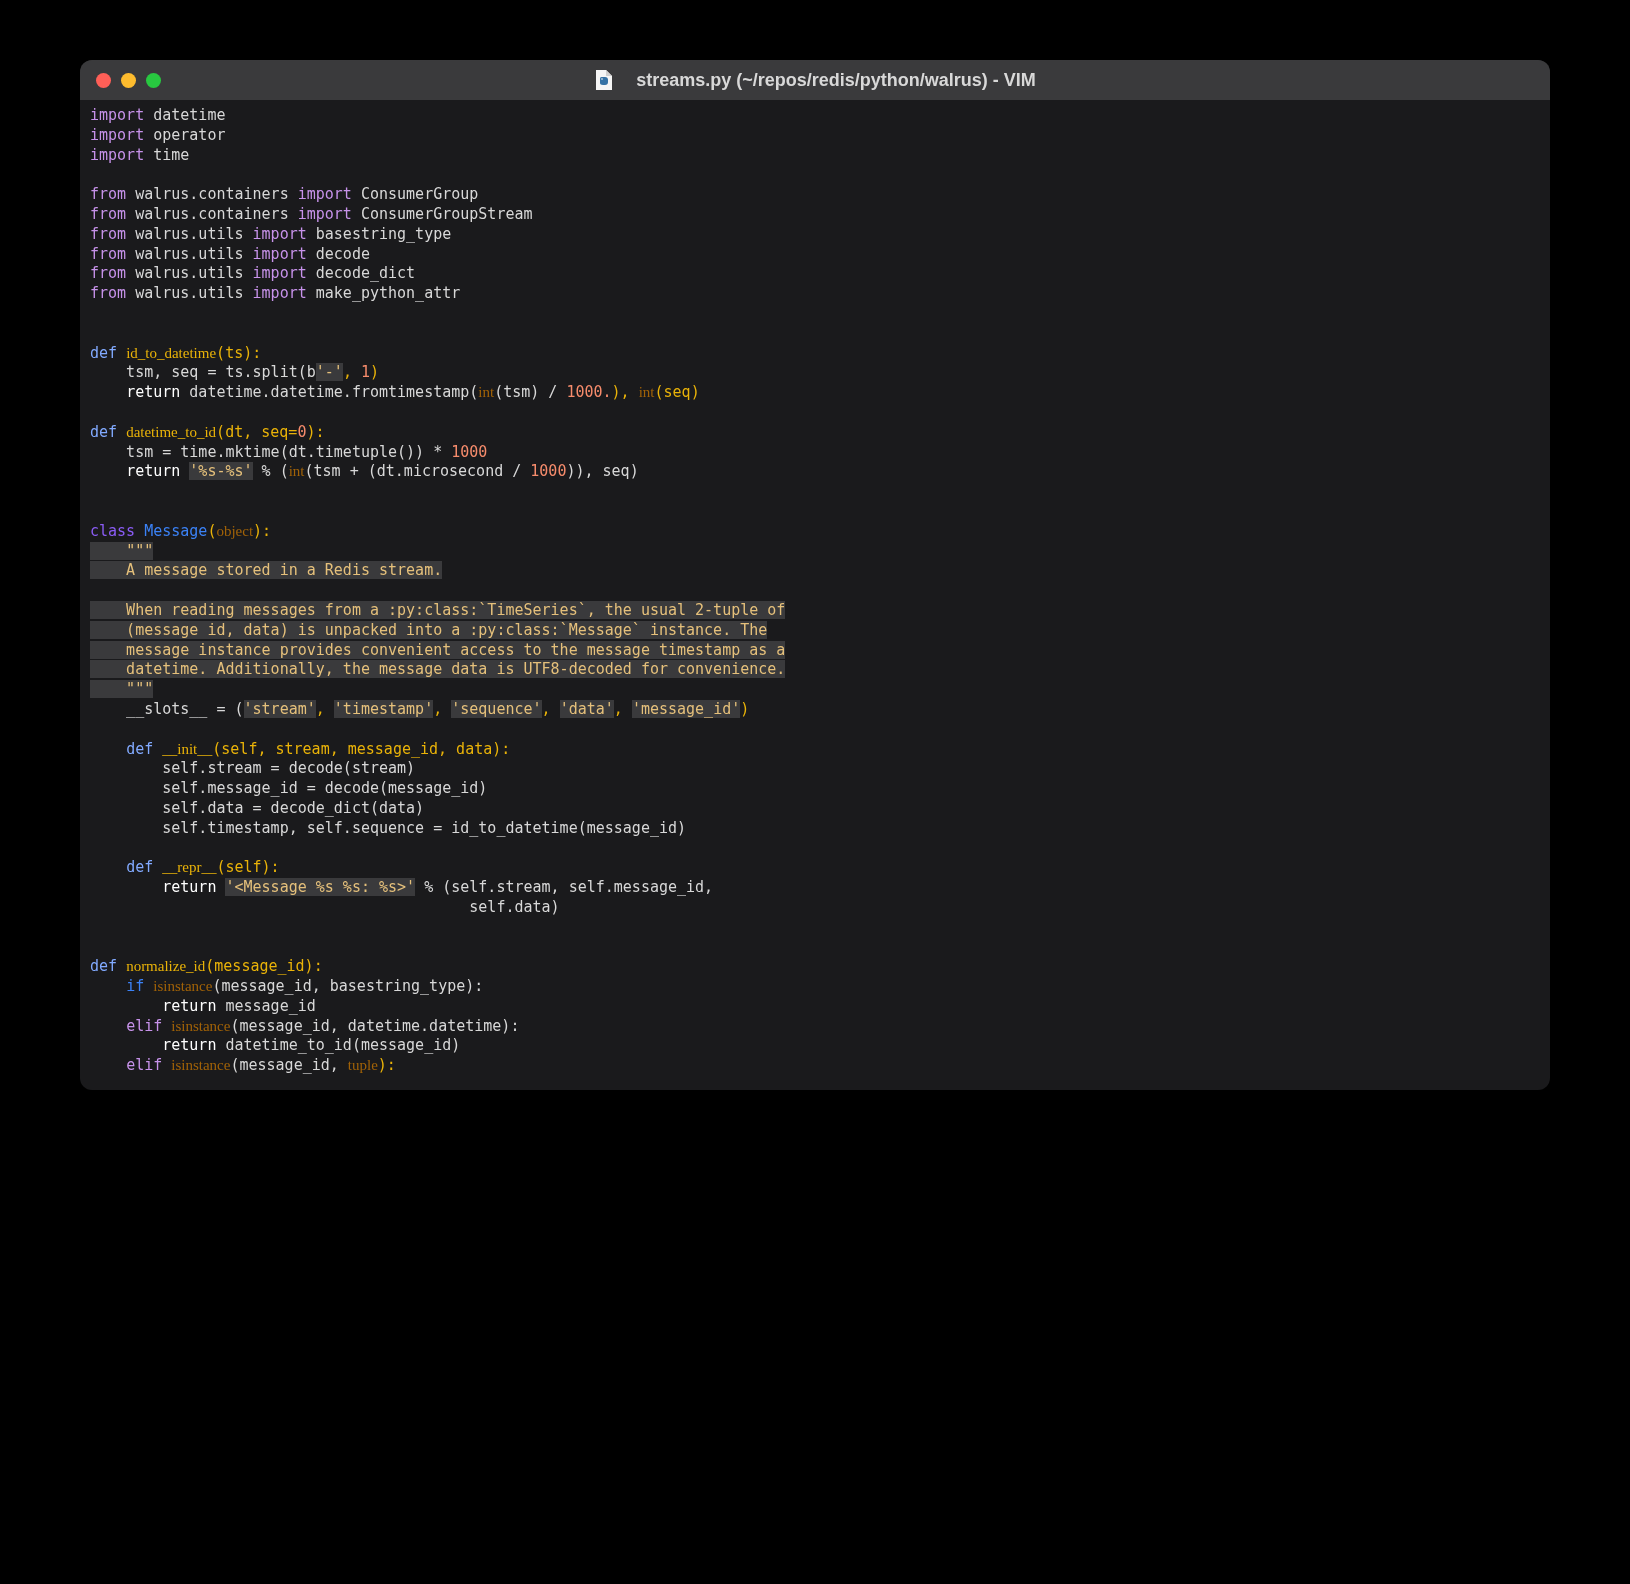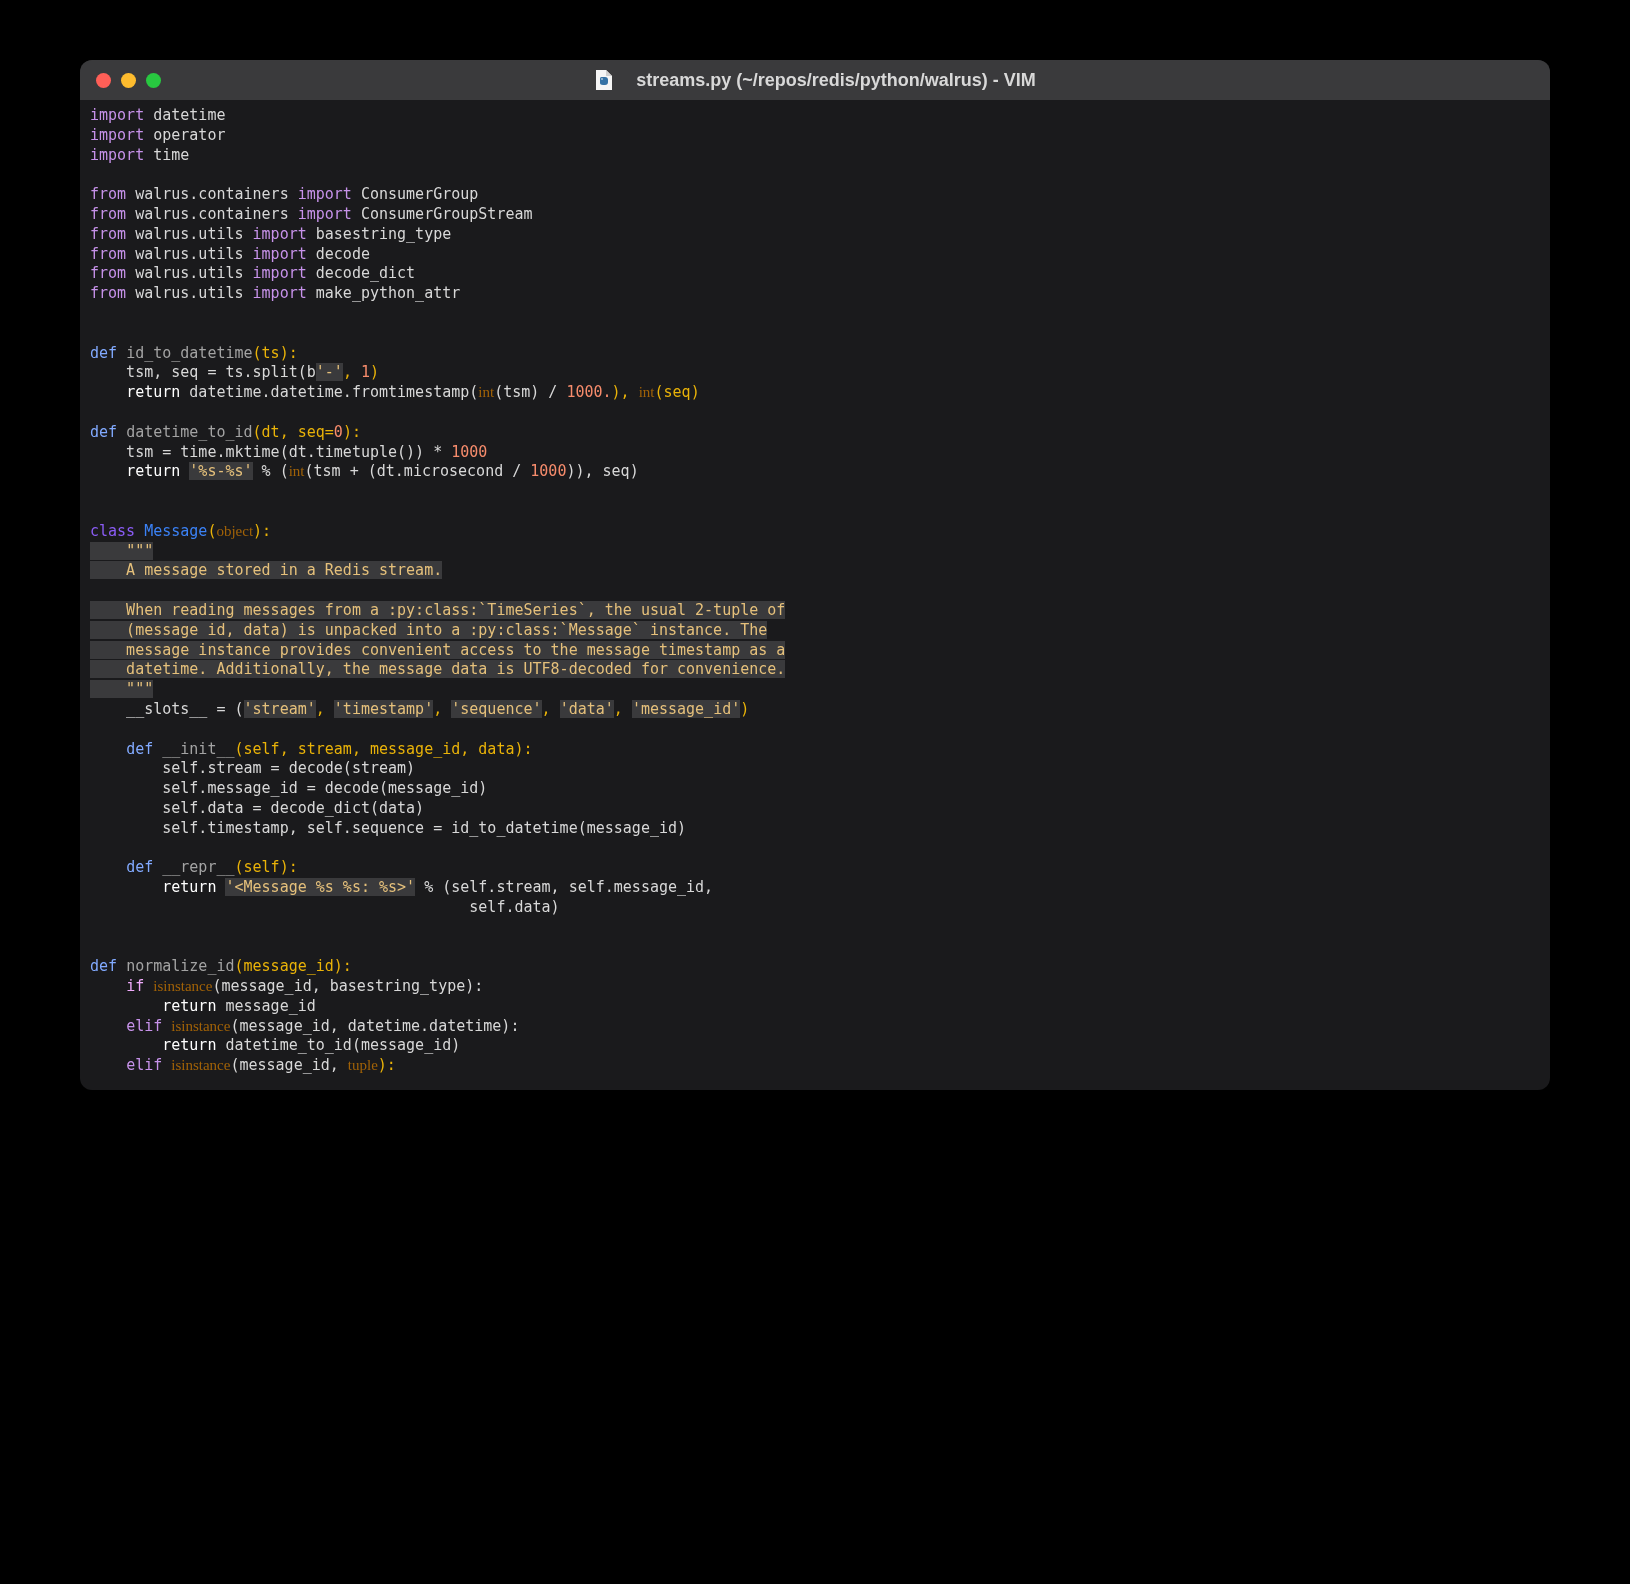--- a/index.html
+++ b/index.html
@@ -65,23 +65,23 @@
       color: #d8d8d8;
       white-space: pre;
       overflow: hidden;
     }
     .line { display: block; }
     .kw-import { color: #c792ea; }
     .kw-from { color: #c792ea; margin-top: 28px; }
     .kw-def { color: #82aaff; text-align: right; }
     .kw-class { color: #8b5cf6; }
     .kw-return { color: #ffffff; }
-    .kw-if { color: #f0abfc; }
+    .kw-if { color: #3b82f6; }
     .kw-elif { color: #c792ea; }
-    .fn-name { color: #a3a3a3; }
+    .fn-name { color: #eab308; font-family: Liberation Serif, serif; }
     .cls-name { color: #3b82f6; }
     .ident { color: #d8d8d8; }
     .punct { color: #eab308; }
     .num { color: #f78c6c; }
     .str { color: #e5c07b; background: #3a3a3c; }
     .doc { color: #e5c07b; background: #3a3a3c; }
     .builtin { color: #a16207; font-family: Liberation Serif, serif; }
   </style>
 </head>
 <body>

